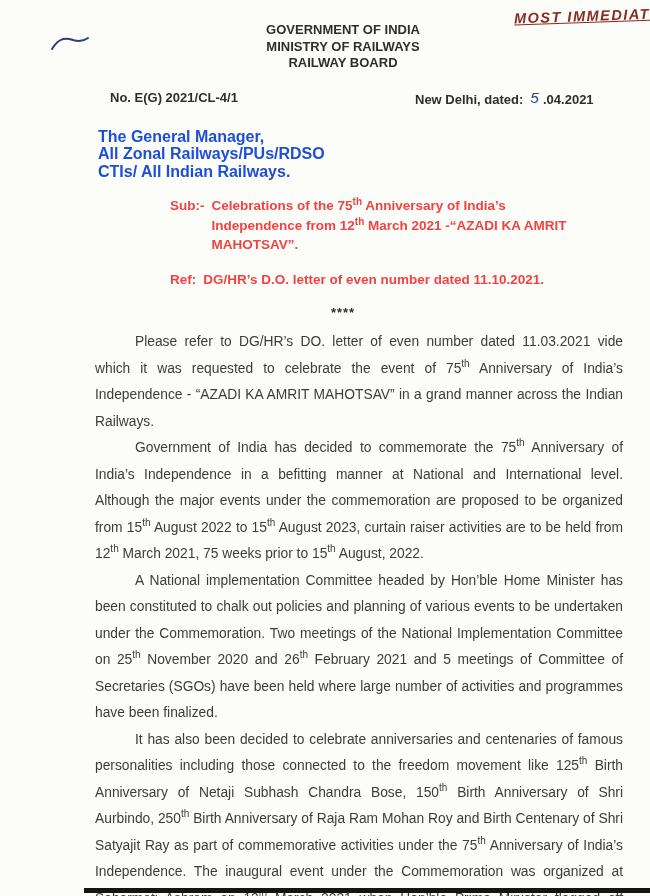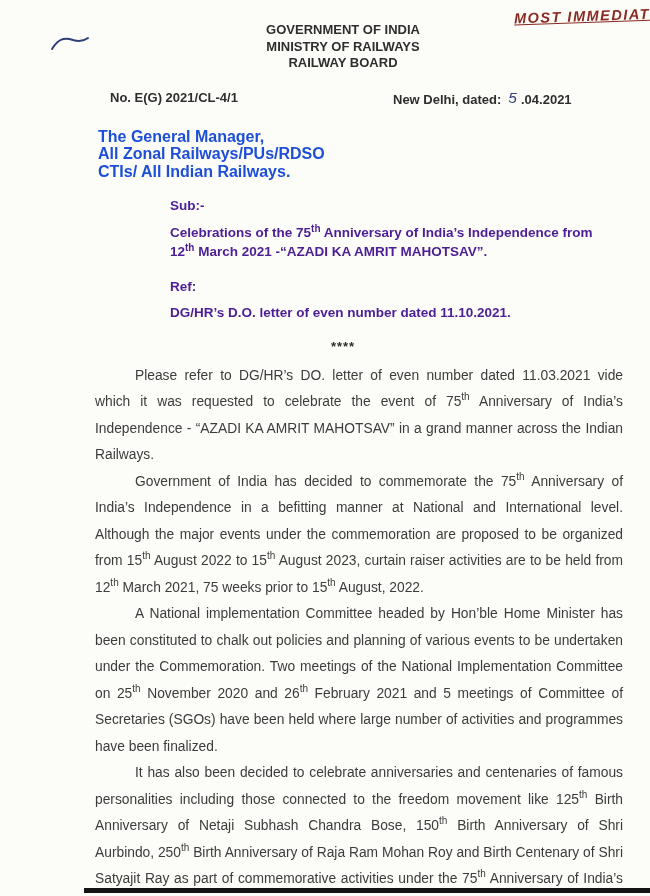--- a/index.html
+++ b/index.html
@@ -42,21 +42,21 @@
   }
   .ref-row {
     position: relative;
     margin: 18px 30px 0 98px;
     font-weight: bold;
     font-size: 13px;
     color: #2e2e2e;
     height: 18px;
   }
   .file-number { position: absolute; left: 12px; top: 0; }
-  .date-part { position: absolute; left: 295px; top: 0; white-space: nowrap; }
+  .date-part { position: absolute; left: 317px; top: 0; white-space: nowrap; }
   .hand-five {
     color: #2f3f7a;
     font-style: italic;
     font-size: 15.5px;
     font-weight: normal;
     position: relative;
     top: -1px;
     margin: 0 4px 0 7px;
   }
   .addressee {
@@ -66,22 +66,21 @@
     line-height: 17.5px;
     color: #1d4ed8;
   }
   .subject-block, .ref-line {
     display: flex;
     gap: 7px;
     margin: 16px 55px 0 170px;
     font-weight: bold;
     font-size: 13.5px;
     line-height: 19.5px;
-    color: #4c1d95;
-    flex-direction: column;
+    color: #ef4444;
   }
   .ref-line { margin-top: 15px; }
   .block-label { flex: none; }
   .stars {
     margin-top: 16px;
     padding-left: 36px;
     text-align: center;
     font-weight: bold;
     font-size: 13px;
     letter-spacing: 1px;

